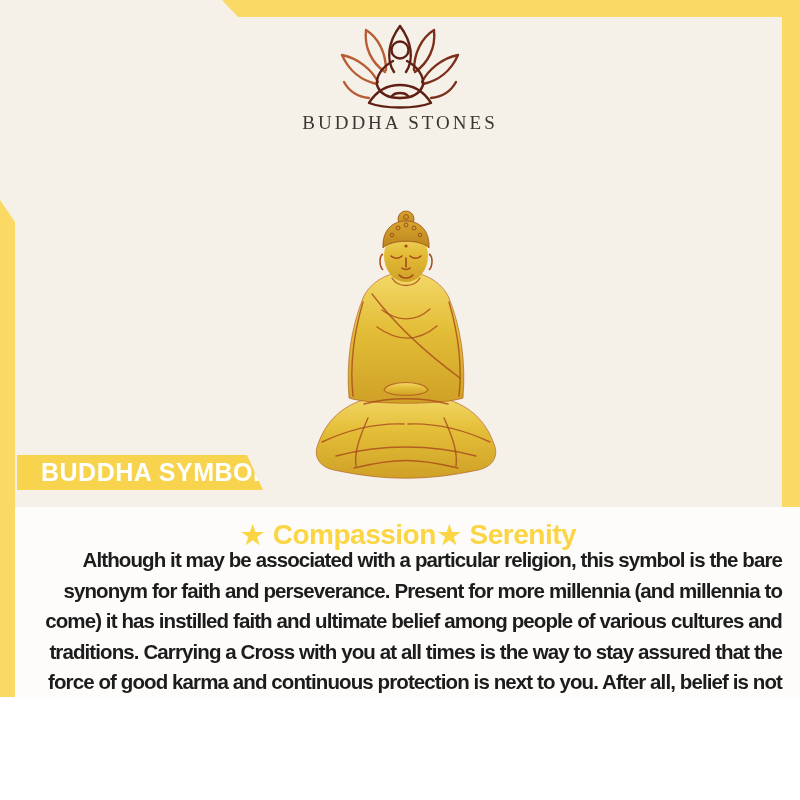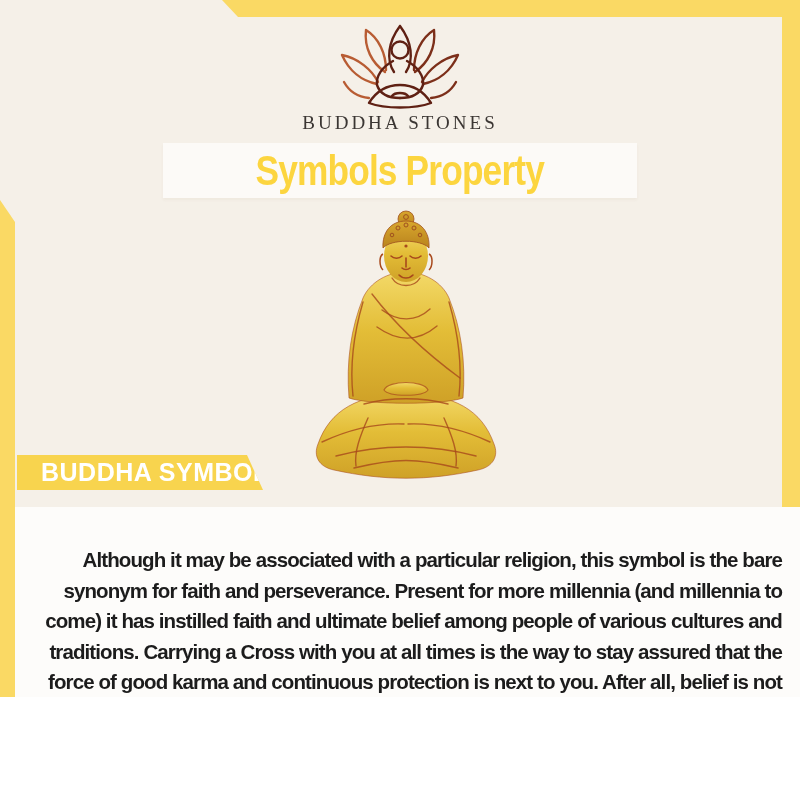--- a/index.html
+++ b/index.html
@@ -81,23 +81,20 @@
         <circle cx="75" cy="30" r="8.5"></circle>
         <path d="M68,41 C57,47 51,56 52,65 C55,74 63,78 75,78"></path>
         <path d="M82,41 C93,47 99,56 98,65 C95,74 87,78 75,78"></path>
         <path d="M44,83 C52,70 62,65 75,65 C88,65 98,70 106,83 C90,89 60,89 44,83 Z"></path>
         <path d="M67,76 C70,72 80,72 83,76"></path>
       </g>
     </svg>
     <div class="brand-name">BUDDHA STONES</div>
   </div>
 
-  <div class="title-band">
-    <h1>Symbols Property</h1>
-  </div>
 
   <svg class="statue" width="200" height="278" viewBox="0 0 200 278">
     <defs>
       <linearGradient id="gold" x1="0" y1="0" x2="0" y2="1">
         <stop offset="0" style="stop-color:var(--gold-light)"></stop>
         <stop offset=".45" style="stop-color:var(--gold-mid)"></stop>
         <stop offset="1" style="stop-color:var(--gold-deep)"></stop>
       </linearGradient>
       <linearGradient id="goldHair" x1="0" y1="0" x2="0" y2="1">
         <stop offset="0" style="stop-color:#d8a72e"></stop>
@@ -149,16 +146,19 @@
       <path d="M62,212 C54,230 48,246 50,260"></path>
       <path d="M138,212 C146,230 152,246 150,260"></path>
     </g>
   </svg>
 
   <div class="banner">
     <span>BUDDHA SYMBOL</span>
   </div>
 
   <section class="panel">
+    <div class="features">
+      <span><span class="star">★</span><span>Compassion</span></span><span><span class="star">★</span><span>Serenity</span></span>
+    </div>
     <p>Although it may be associated with a particular religion, this symbol is the bare synonym for faith and perseverance. Present for more millennia (and millennia to come) it has instilled faith and ultimate belief among people of various cultures and traditions. Carrying a Cross with you at all times is the way to stay assured that the force of good karma and continuous protection is next to you. After all, belief is not just hoping things will get better, it is a mindset to be learned and maintained. That gets easier with a Cross symbol to look at.</p>
   </section>
 
 </div>
 
 </body></html>

